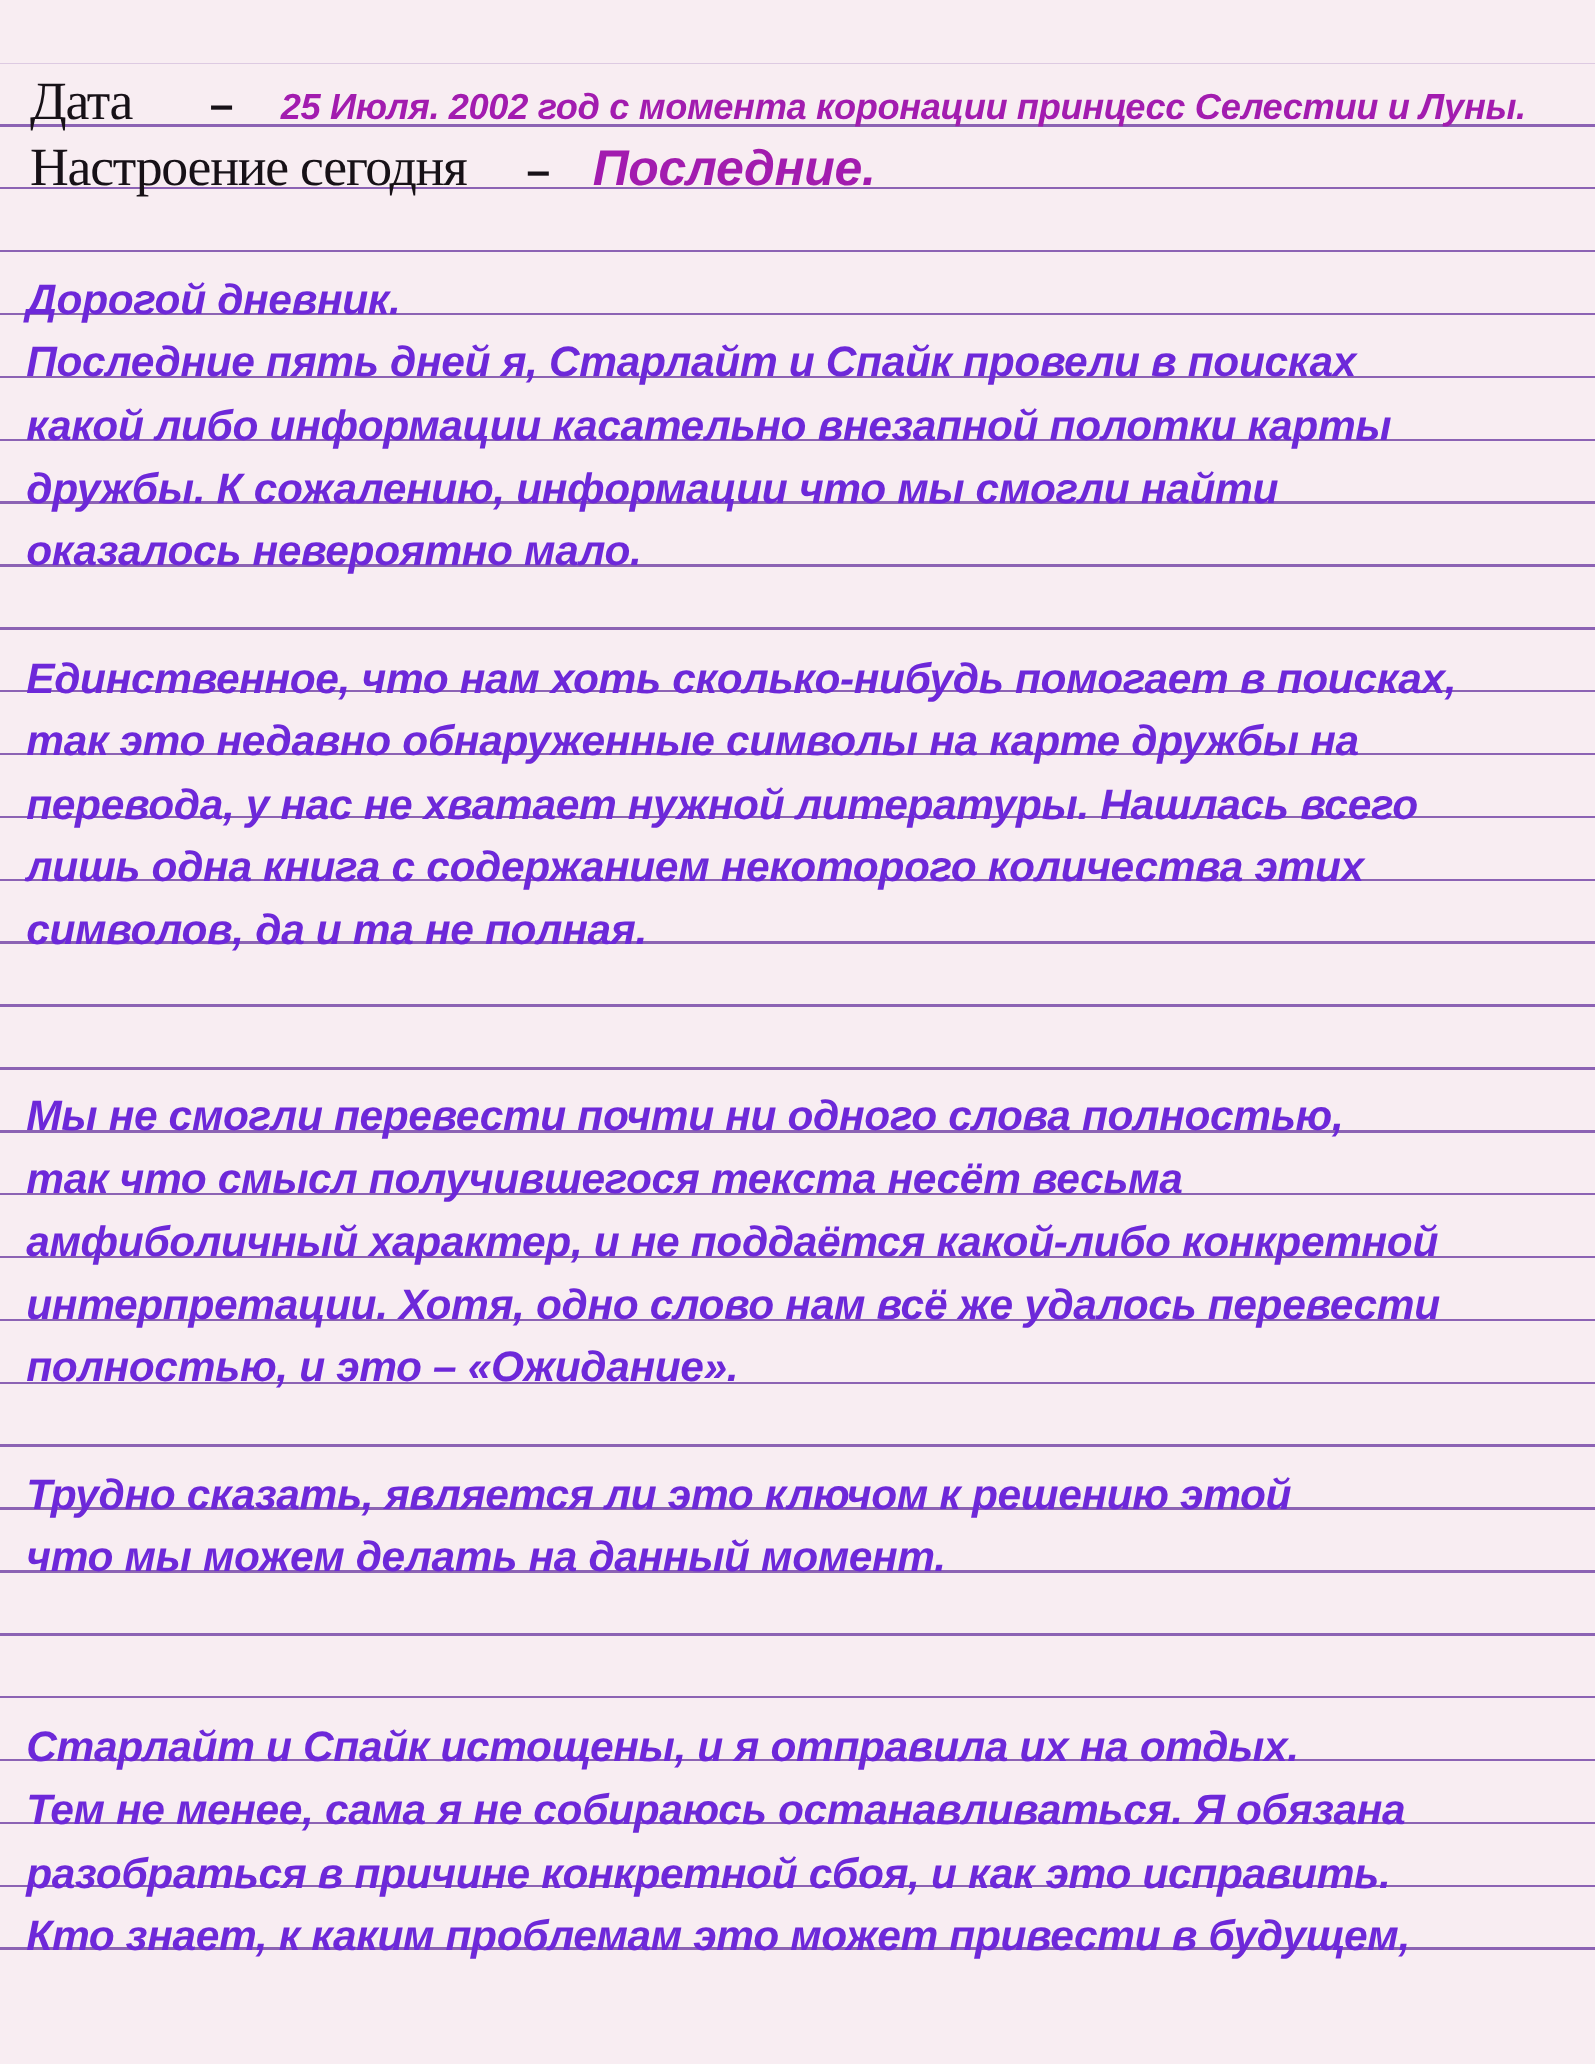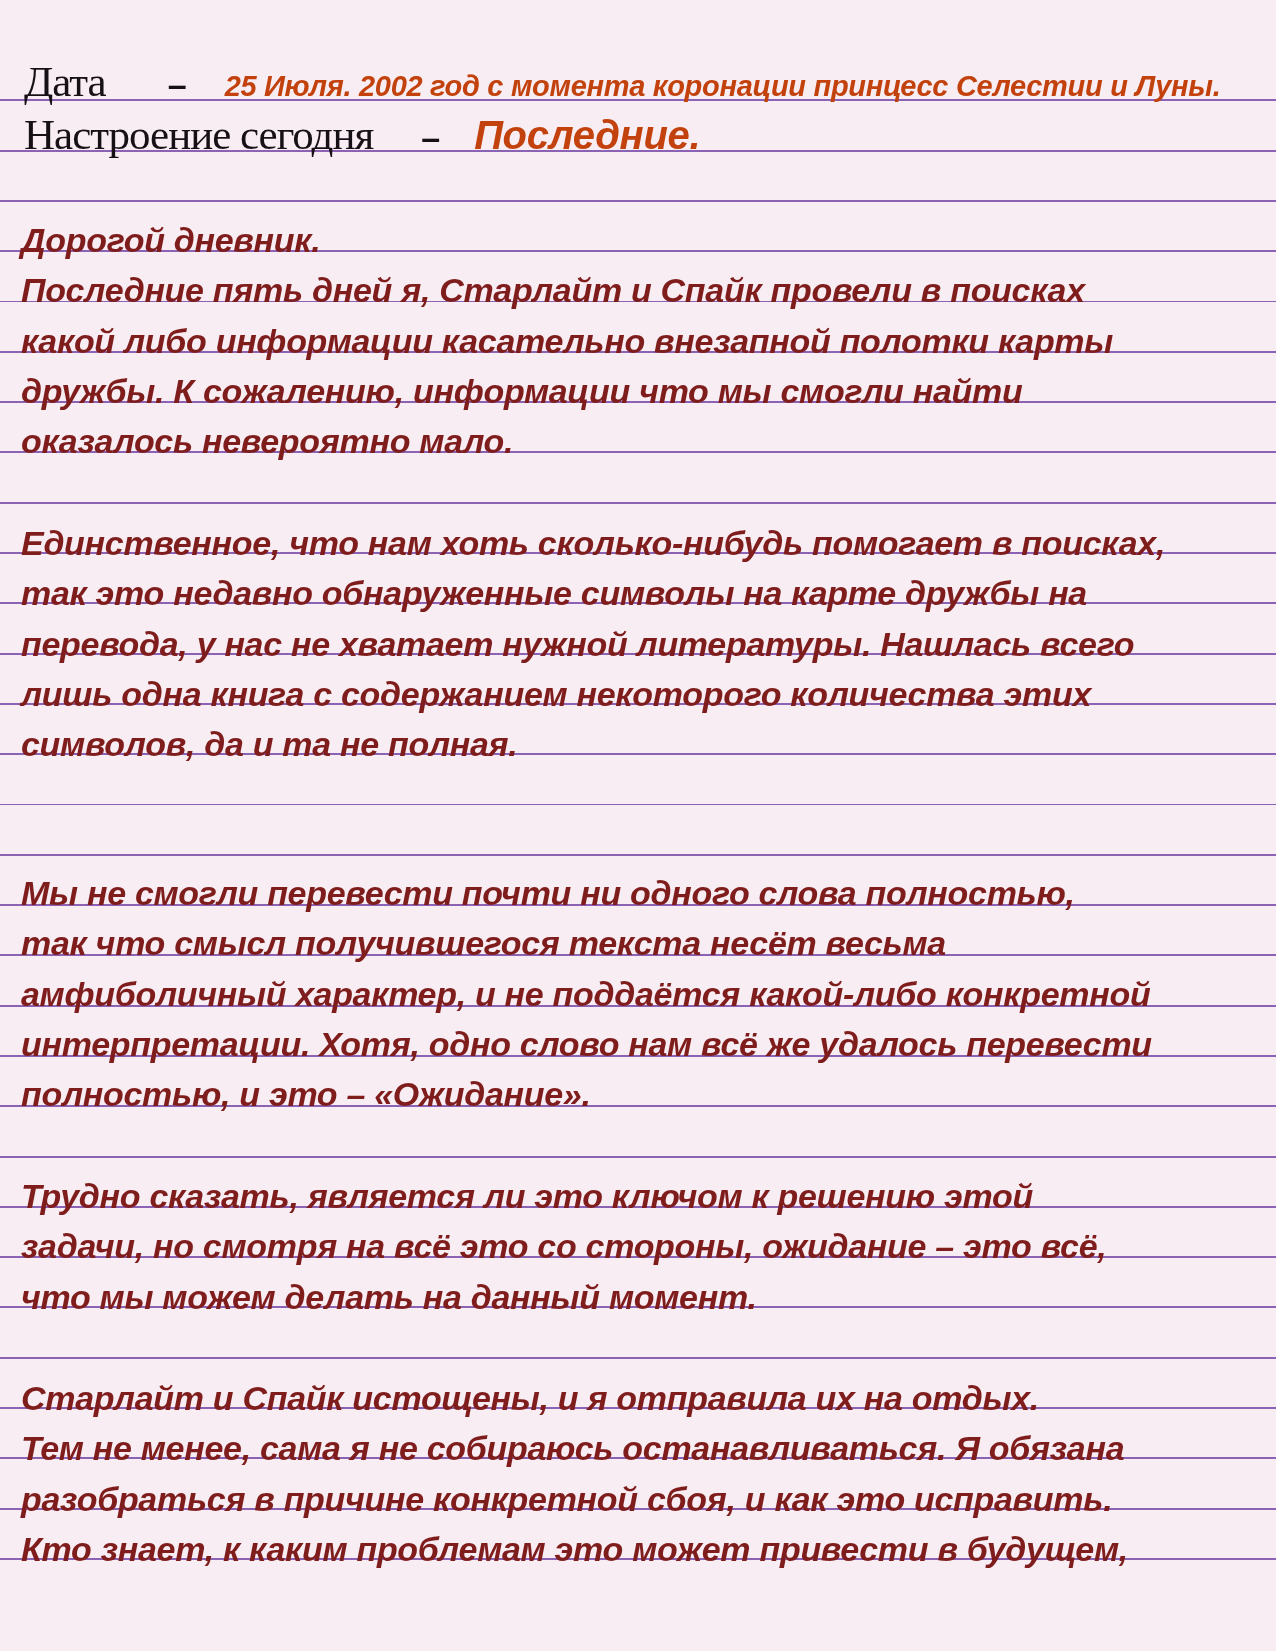--- a/index.html
+++ b/index.html
@@ -52,42 +52,42 @@
     font-size: 34px;
     color: #171117;
   }
   .row-date .dash { margin: 0 38px 0 62px; }
   .row-mood .dash { margin: 0 34px 0 48px; }
 
   .script {
     font-family: "Liberation Sans", sans-serif;
     font-style: italic;
     font-weight: bold;
-    color: #c2410c;
+    color: #a21caf;
     letter-spacing: -0.3px;
   }
   .date-value { font-size: 29px; }
   .mood-value { font-size: 40px; }
 
   
   .para {
     position: absolute;
     left: 21px;
     right: 8px;
     white-space: nowrap;
   }
   .para .text-line {
     height: 50.3px;
     line-height: 50.3px;
     font-family: "Liberation Sans", sans-serif;
     font-style: italic;
     font-weight: bold;
     font-size: 34px;
     letter-spacing: -0.3px;
-    color: #7f1d1d;
+    color: #6d28d9;
     overflow: visible;
   }
   .para-1 { top: 215px; }
   .para-2 { top: 518px; }
   .para-3 { top: 868px; }
   .para-4 { top: 1171px; }
   .para-5 { top: 1373px; }
 </style>
 </head>
 <body>
@@ -127,21 +127,20 @@
   <div class="para para-3">
       <div class="text-line">Мы не смогли перевести почти ни одного слова полностью,</div>
       <div class="text-line">так что смысл получившегося текста несёт весьма</div>
       <div class="text-line">амфиболичный характер, и не поддаётся какой-либо конкретной</div>
       <div class="text-line">интерпретации. Хотя, одно слово нам всё же удалось перевести</div>
       <div class="text-line">полностью, и это – «Ожидание».</div>
     </div>
 
   <div class="para para-4">
       <div class="text-line">Трудно сказать, является ли это ключом к решению этой</div>
-      <div class="text-line">задачи, но смотря на всё это со стороны, ожидание – это всё,</div>
       <div class="text-line">что мы можем делать на данный момент.</div>
     </div>
 
   <div class="para para-5">
       <div class="text-line">Старлайт и Спайк истощены, и я отправила их на отдых.</div>
       <div class="text-line">Тем не менее, сама я не собираюсь останавливаться. Я обязана</div>
       <div class="text-line">разобраться в причине конкретной сбоя, и как это исправить.</div>
       <div class="text-line">Кто знает, к каким проблемам это может привести в будущем,</div>
     </div>
 

